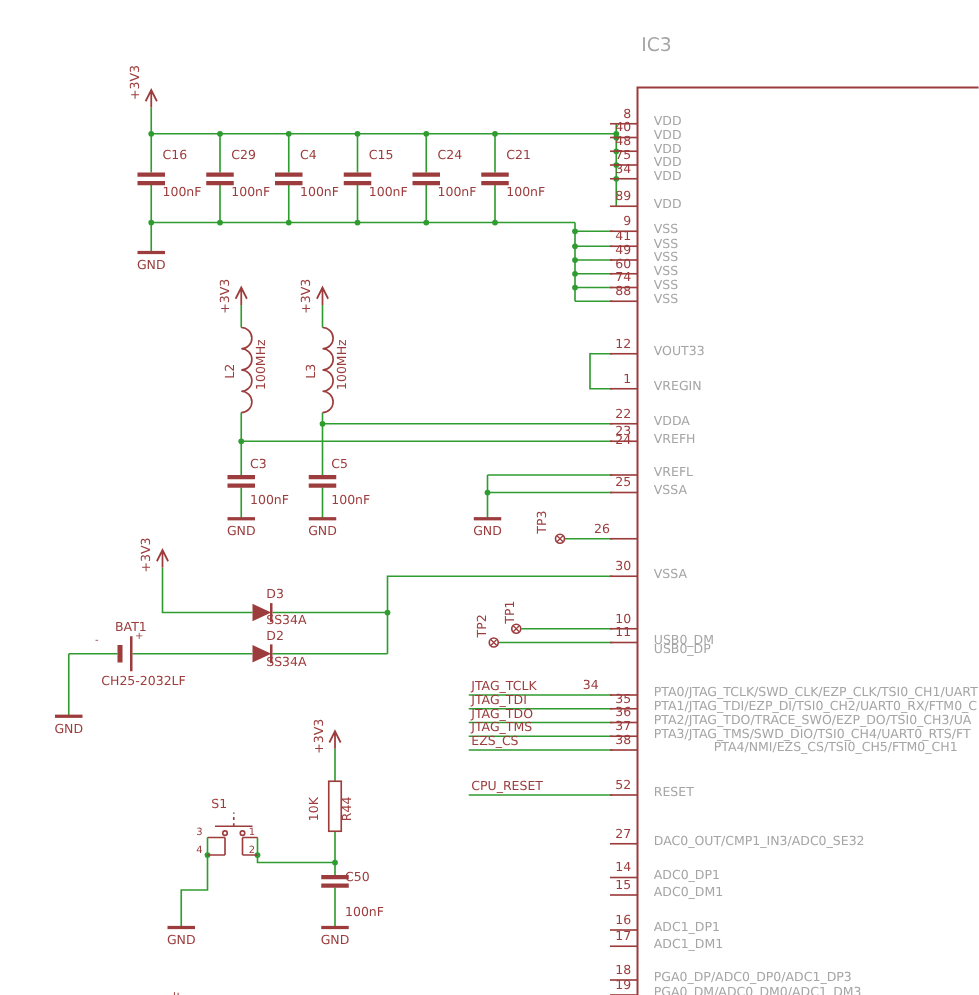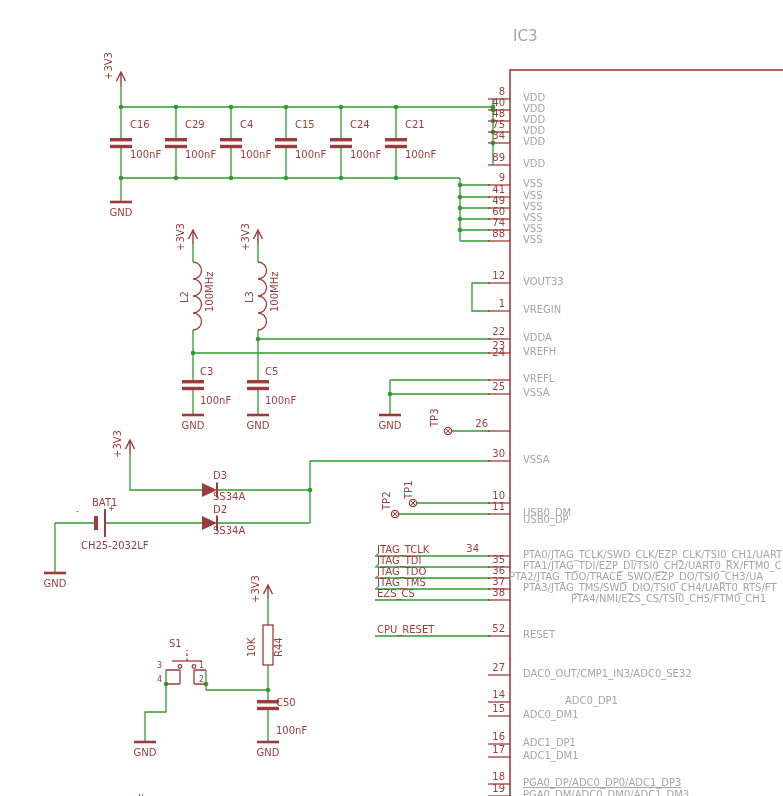--- a/index.html
+++ b/index.html
@@ -342,34 +342,34 @@
     <div class="lbl gray" style="left: 523px; top: 454px;">VSSA</div>
     <div class="lbl pin-num" style="left: 477px; top: 490px;">10</div>
     <div class="lbl gray" style="left: 523px; top: 496px; margin-top: 18px;">USB0_DP</div>
     <div class="lbl pin-num" style="left: 477px; top: 501px;">11</div>
     <div class="lbl gray" style="left: 523px; top: 507px;">USB0_DM</div>
     <div class="lbl pin-num" style="left: 451px; top: 543px;">34</div>
     <div class="lbl gray" style="left: 523px; top: 549px;">PTA0/JTAG_TCLK/SWD_CLK/EZP_CLK/TSI0_CH1/UART</div>
     <div class="lbl pin-num" style="left: 477px; top: 554px;">35</div>
     <div class="lbl gray" style="left: 523px; top: 560px;">PTA1/JTAG_TDI/EZP_DI/TSI0_CH2/UART0_RX/FTM0_C</div>
     <div class="lbl pin-num" style="left: 477px; top: 565px;">36</div>
-    <div class="lbl gray" style="left: 509px; top: 571px;">PTA2/JTAG_TDO/TRACE_SWO/EZP_DO/TSI0_CH3/UA</div>
+    <div class="lbl gray" style="left: 523px; top: 571px;">PTA2/JTAG_TDO/TRACE_SWO/EZP_DO/TSI0_CH3/UA</div>
     <div class="lbl pin-num" style="left: 477px; top: 576px;">37</div>
     <div class="lbl gray" style="left: 523px; top: 582px;">PTA3/JTAG_TMS/SWD_DIO/TSI0_CH4/UART0_RTS/FT</div>
     <div class="lbl pin-num" style="left: 477px; top: 587px;">38</div>
     <div class="lbl gray" style="left: 553px; top: 593px; margin-left: 18px;">PTA4/NMI/EZS_CS/TSI0_CH5/FTM0_CH1</div>
     <div class="lbl pin-num" style="left: 477px; top: 623px; text-align: right;">52</div>
     <div class="lbl gray" style="left: 523px; top: 629px;">RESET</div>
     <div class="lbl pin-num" style="left: 477px; top: 662px;">27</div>
     <div class="lbl gray" style="left: 523px; top: 668px;">DAC0_OUT/CMP1_IN3/ADC0_SE32</div>
     <div class="lbl pin-num" style="left: 477px; top: 689px;">14</div>
-    <div class="lbl gray" style="left: 523px; top: 695px; margin-left: 42px;">ADC0_DP1</div>
+    <div class="lbl gray" style="left: 523px; top: 695px;">ADC0_DP1</div>
     <div class="lbl pin-num" style="left: 477px; top: 703px;">15</div>
     <div class="lbl gray" style="left: 523px; top: 709px;">ADC0_DM1</div>
     <div class="lbl pin-num" style="left: 477px; top: 731px;">16</div>
     <div class="lbl gray" style="left: 523px; top: 737px;">ADC1_DP1</div>
     <div class="lbl pin-num" style="left: 477px; top: 744px;">17</div>
     <div class="lbl gray" style="left: 523px; top: 750px;">ADC1_DM1</div>
     <div class="lbl pin-num" style="left: 477px; top: 771px;">18</div>
-    <div class="lbl gray" style="left: 523px; top: 777px; text-decoration: underline;">PGA0_DP/ADC0_DP0/ADC1_DP3</div>
+    <div class="lbl gray" style="left: 523px; top: 777px;">PGA0_DP/ADC0_DP0/ADC1_DP3</div>
     <div class="lbl pin-num" style="left: 477px; top: 783px;">19</div>
     <div class="lbl gray" style="left: 523px; top: 789px;">PGA0_DM/ADC0_DM0/ADC1_DM3</div>
   </div>
 
 </body></html>

